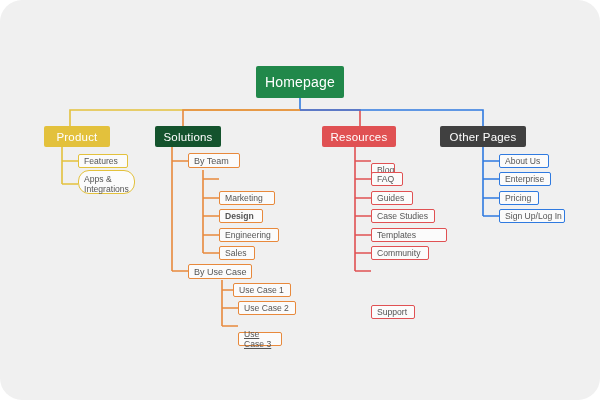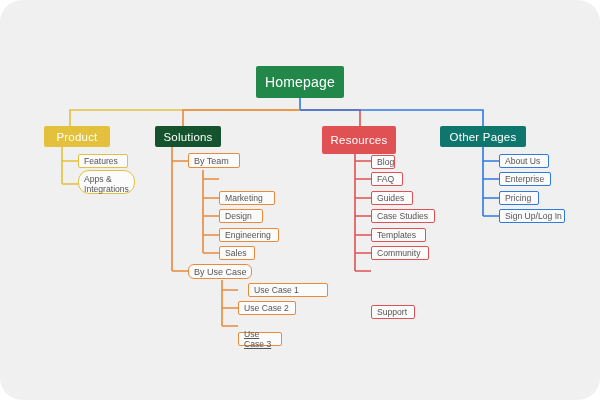--- a/index.html
+++ b/index.html
@@ -75,68 +75,68 @@
 
   <div class="node filled cat" style="left:155px;top:126px;width:66px;height:21px;background:#14532d;">
     <span>Solutions</span>
   </div>
   <div class="node mid" style="left:188px;top:153px;width:52px;height:15px;border-color:#e8893c;">
     <span>By Team</span>
   </div>
   <div class="node leaf" style="left:219px;top:191px;width:56px;height:14px;border-color:#e8893c;">
     <span>Marketing</span>
   </div>
-  <div class="node leaf" style="left:219px;top:209px;width:44px;height:14px;border-color:#e8893c;">
+  <div class="node leaf" style="left:219px;top:209px;width:44px;height:14px;border-color:#e8893c;font-weight:bold;">
     <span>Design</span>
   </div>
   <div class="node leaf" style="left:219px;top:228px;width:60px;height:14px;border-color:#e8893c;">
     <span>Engineering</span>
   </div>
   <div class="node leaf" style="left:219px;top:246px;width:36px;height:14px;border-color:#e8893c;">
     <span>Sales</span>
   </div>
-  <div class="node mid" style="left:188px;top:264px;width:64px;height:15px;border-color:#e8893c;border-radius:6px;">
+  <div class="node mid" style="left:188px;top:264px;width:64px;height:15px;border-color:#e8893c;">
     <span>By Use Case</span>
   </div>
-  <div class="node leaf" style="left:248px;top:283px;width:80px;height:14px;border-color:#e8893c;">
+  <div class="node leaf" style="left:233px;top:283px;width:58px;height:14px;border-color:#e8893c;">
     <span>Use Case 1</span>
   </div>
   <div class="node leaf" style="left:238px;top:301px;width:58px;height:14px;border-color:#e8893c;">
     <span>Use Case 2</span>
   </div>
   <div class="node leaf" style="left:238px;top:332px;width:44px;height:14px;border-color:#e8893c;text-decoration:underline;">
     <span>Use Case 3</span>
   </div>
 
-  <div class="node filled cat" style="left:322px;top:126px;width:74px;height:28px;background:#e05153;">
+  <div class="node filled cat" style="left:322px;top:126px;width:74px;height:21px;background:#e05153;">
     <span>Resources</span>
   </div>
-  <div class="node leaf" style="left:371px;top:155px;width:24px;height:14px;border-color:#e05153;">
+  <div class="node leaf" style="left:371px;top:163px;width:24px;height:14px;border-color:#e05153;">
     <span>Blog</span>
   </div>
   <div class="node leaf" style="left:371px;top:172px;width:32px;height:14px;border-color:#e05153;">
     <span>FAQ</span>
   </div>
   <div class="node leaf" style="left:371px;top:191px;width:42px;height:14px;border-color:#e05153;">
     <span>Guides</span>
   </div>
   <div class="node leaf" style="left:371px;top:209px;width:64px;height:14px;border-color:#e05153;">
     <span>Case Studies</span>
   </div>
-  <div class="node leaf" style="left:371px;top:228px;width:55px;height:14px;border-color:#e05153;">
+  <div class="node leaf" style="left:371px;top:228px;width:76px;height:14px;border-color:#e05153;">
     <span>Templates</span>
   </div>
   <div class="node leaf" style="left:371px;top:246px;width:58px;height:14px;border-color:#e05153;">
     <span>Community</span>
   </div>
   <div class="node leaf" style="left:371px;top:264px;width:44px;height:14px;border-color:#e05153;margin-top:41px;">
     <span>Support</span>
   </div>
 
-  <div class="node filled cat" style="left:440px;top:126px;width:86px;height:21px;background:#0f766e;">
+  <div class="node filled cat" style="left:440px;top:126px;width:86px;height:21px;background:#404040;">
     <span>Other Pages</span>
   </div>
   <div class="node leaf" style="left:499px;top:154px;width:50px;height:14px;border-color:#2f7ae0;">
     <span>About Us</span>
   </div>
   <div class="node leaf" style="left:499px;top:172px;width:52px;height:14px;border-color:#2f7ae0;">
     <span>Enterprise</span>
   </div>
   <div class="node leaf" style="left:499px;top:191px;width:40px;height:14px;border-color:#2f7ae0;">
     <span>Pricing</span>

